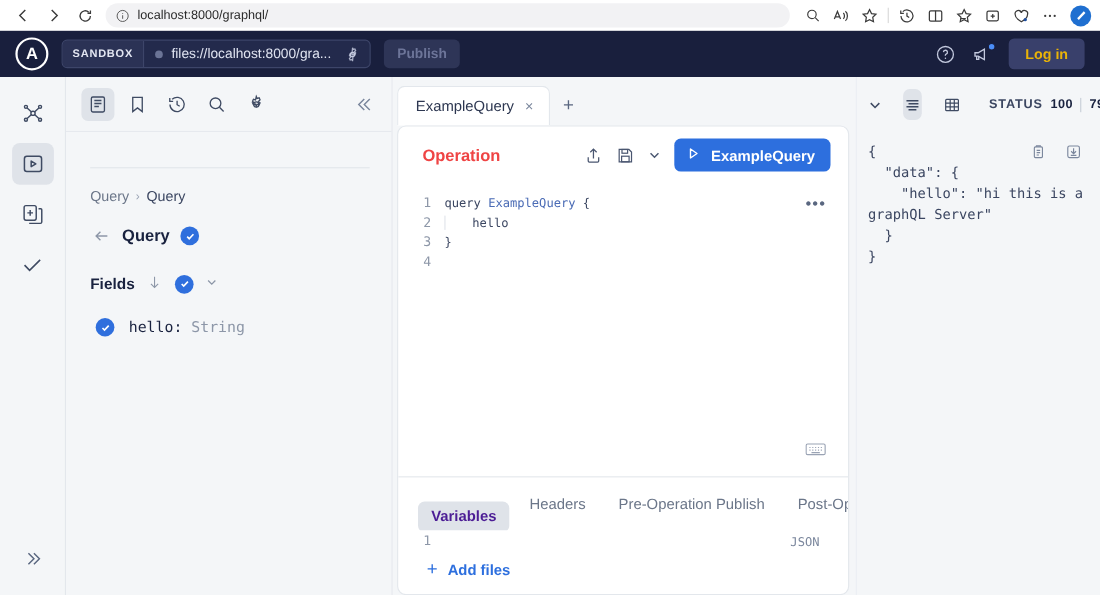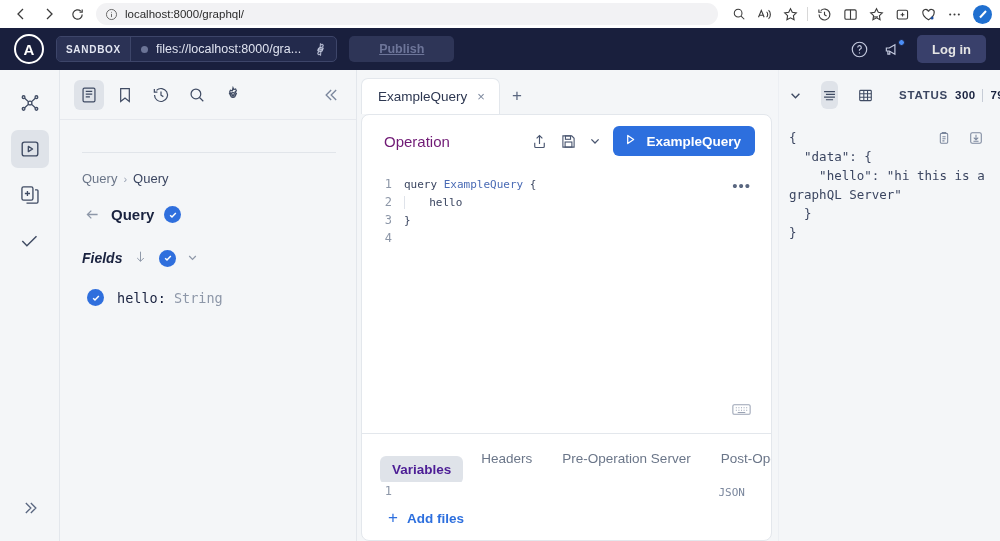--- a/index.html
+++ b/index.html
@@ -69,35 +69,35 @@
     color: #e3e6f2; background: #2b3255;
     border-right: 1px solid #3d4569;
   }
   .endpoint-url {
     display: flex; align-items: center; gap: 8px;
     padding: 0 8px 0 10px; font-size: 12.5px; color: #dfe3f0;
   }
   .status-dot { width: 7px; height: 7px; border-radius: 50%; background: #6b7496; }
   .gear-btn { display: flex; align-items: center; padding-left: 4px; color: #c3c9de; }
   .publish-btn {
-    height: 26px; padding: 0 30px; border-radius: 5px;
+    height: 26px; padding: 0 12px; border-radius: 5px;
     background: #2e3557; color: #6d7characters;
     color: #6d7599; font-size: 12.5px; font-weight: bold;
-    display: flex; align-items: center; text-decoration: underline;
+    display: flex; align-items: center;
   }
   .header-right { margin-left: auto; display: flex; align-items: center; gap: 14px; }
   .header-icon { color: #c3c9de; display: flex; align-items: center; position: relative; }
   .notif-dot {
     position: absolute; top: -1px; right: -2px;
     width: 7px; height: 7px; border-radius: 50%;
     background: #4c8ef7; border: 1px solid #191f3d;
   }
   .login-btn {
     height: 28px; padding: 0 15px; border-radius: 5px;
-    background: #39406b; color: #e5e5e5;
+    background: #39406b; color: #eab308;
     font-size: 13px; font-weight: bold;
     display: flex; align-items: center;
   }
 
   
   .workspace { flex: 1 1 auto; display: flex; min-height: 0; background: #f4f6f8; }
 
   
   .rail {
     width: 60px; flex: 0 0 60px; background: #f4f6f8;
@@ -144,21 +144,21 @@
   .type-row {
     display: flex; align-items: center; gap: 10px; margin-top: 20px; padding-left: 2px;
   }
   .back-arrow { color: #8d97a8; display: flex; }
   .type-name { font-size: 15px; font-weight: bold; color: #19223f; }
   .blue-check {
     width: 17px; height: 17px; border-radius: 50%;
     background: #2f6fdd; display: flex; align-items: center; justify-content: center;
     color: #fff; font-size: 10px; line-height: 1;
   }
-  .fields-row { display: flex; align-items: center; gap: 11px; margin-top: 26px; font-style: italic; }
+  .fields-row { display: flex; align-items: center; gap: 11px; margin-top: 26px; }
   .fields-label { font-size: 14px; font-weight: bold; color: #19223f; }
   .sort-arrow { color: #8d97a8; font-size: 14px; }
   .chev-small { color: #8d97a8; font-size: 10px; }
   .field-item { display: flex; align-items: center; gap: 13px; margin-top: 22px; padding-left: 5px; }
   .field-name {
     font-family: "DejaVu Sans Mono", monospace; font-size: 13.5px; color: #19223f;
   }
   .field-type { color: #8d97a8; }
 
   
@@ -180,21 +180,21 @@
   .op-card {
     margin: 0 6px 0 4px;
     background: #ffffff; border: 1px solid #e3e7ec; border-radius: 8px;
     display: flex; flex-direction: column; flex: 1 1 auto; min-height: 0;
     overflow: hidden;
   }
   .op-header {
     height: 52px; flex: 0 0 52px; display: flex; align-items: center;
     padding: 0 16px 0 22px; gap: 14px;
   }
-  .op-title { font-size: 15px; font-weight: normal; color: #701a75; }
+  .op-title { font-size: 15px; font-weight: bold; color: #ef4444; }
   .op-actions { margin-left: auto; display: flex; align-items: center; gap: 12px; }
   .op-icon { color: #4a5670; display: flex; align-items: center; }
   .run-btn {
     height: 30px; padding: 0 14px 0 11px; border-radius: 6px;
     background: #2d6fde; color: #ffffff;
     font-size: 13.5px; font-weight: bold;
     display: flex; align-items: center; gap: 9px;
   }
   .editor {
     flex: 1 1 auto; min-height: 0; position: relative;
@@ -598,21 +598,21 @@
               <path d="M4.4 6h1.2M7.4 6h1.2M10.4 6h1.2M13.4 6h1.2M16.4 6h1.2M4.4 8.8h1.2M7.4 8.8h1.2M10.4 8.8h1.2M13.4 8.8h1.2M16.4 8.8h1.2M6.6 11.4h8.8"></path>
             </svg>
         </div>
       </div>
 
       <div class="panel-divider"></div>
 
       <div class="var-tabs">
         <div class="vtab active">Variables</div>
         <div class="vtab">Headers</div>
-        <div class="vtab">Pre-Operation Server</div>
+        <div class="vtab">Pre-Operation Publish</div>
         <div class="vtab">Post-Opera</div>
       </div>
       <div class="var-body">
         <div class="code-line">
           <span class="gutter">1</span>
           <span class="code"></span>
         </div>
         <div class="var-json-label">JSON</div>
         <div class="addfiles">
           <span style="font-size:17px;font-weight:normal">+</span>
@@ -635,21 +635,21 @@
           </svg>
       </span>
       <span class="resp-icon-btn">
         <svg width="17" height="17" viewBox="0 0 20 20" fill="none" stroke="currentColor" stroke-width="1.3">
             <rect x="3.2" y="4" width="13.6" height="12" rx="1"></rect>
             <path d="M3.2 8h13.6M3.2 12h13.6M8 4v12M12.4 4v12"></path>
           </svg>
       </span>
       <span class="status-block">
         <span class="status-label">STATUS</span>
-        <span class="status-code">300</span>
+        <span class="status-code">100</span>
         <span class="status-sep"></span>
         <span class="status-code">79</span>
       </span>
     </div>
     <div class="resp-body">
       <div class="resp-code">{
   "data": {
     "hello": "hi this is a graphQL Server"
   }
 }</div>

